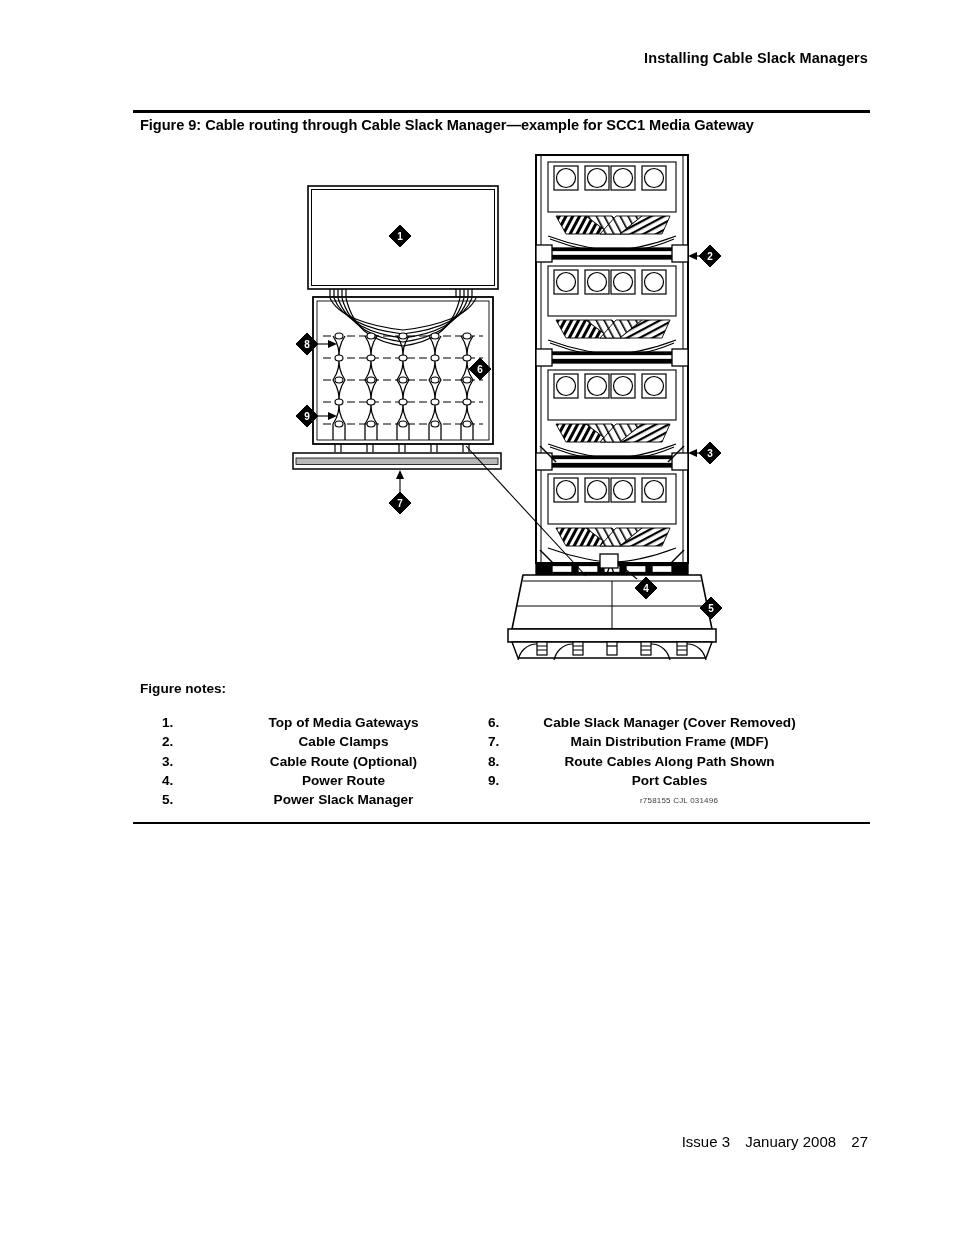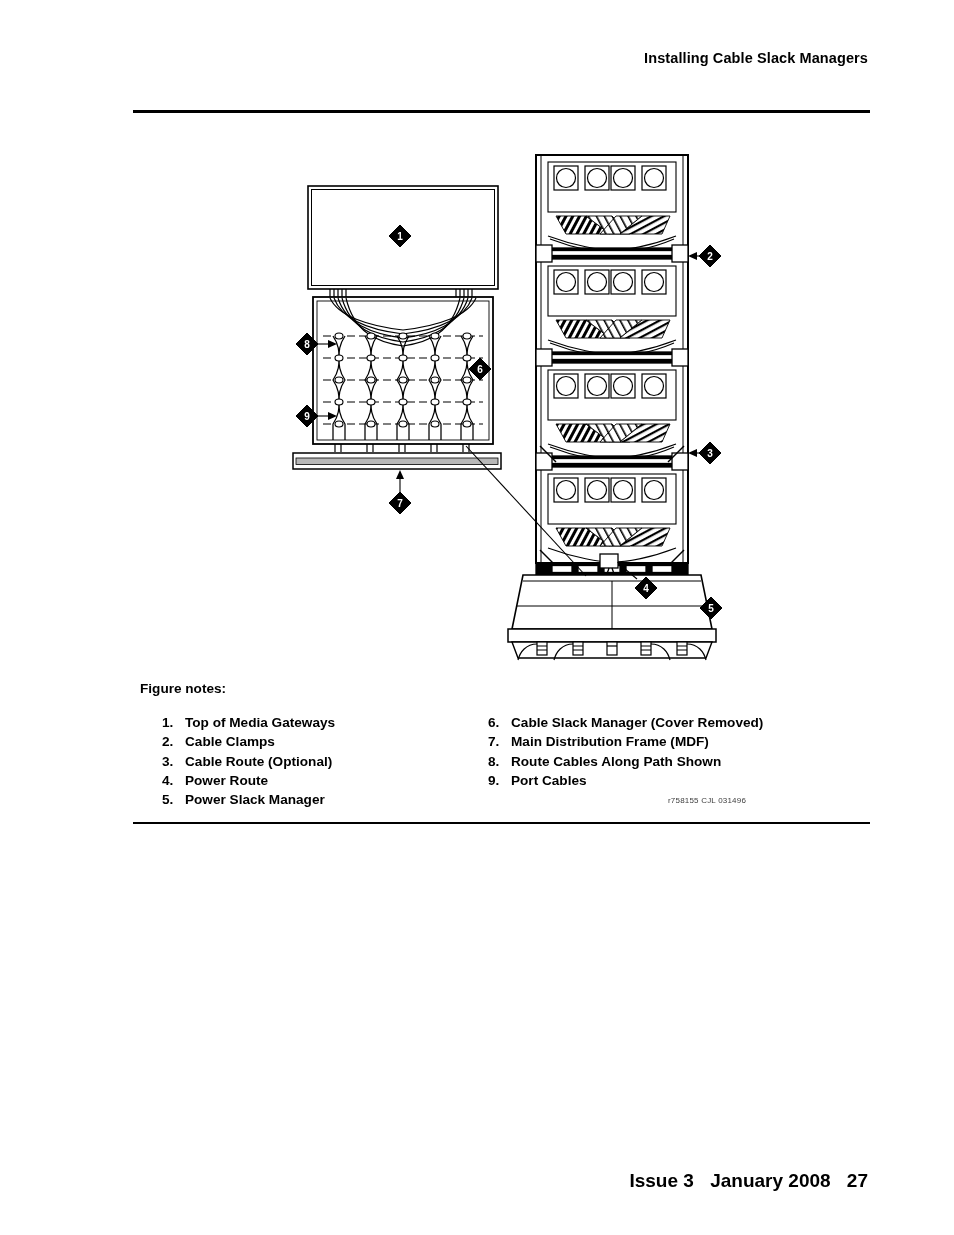--- a/index.html
+++ b/index.html
@@ -101,55 +101,55 @@
     line-height: 19.3px;
     margin-bottom: 0px;
   }
   .note-num {
     width: 23px;
     flex: 0 0 23px;
     text-align: left;
   }
   .note-text {
     flex: 1 1 auto;
+    text-align: center;
   }
   
   .footer {
     position: absolute;
     right: 86px;
     top: 1133px;
-    font-size: 19px;
-    font-weight: bold;
+    font-size: 15px;
+    font-weight: normal;
     white-space: nowrap;
-    margin-top: 37px;
   }
   .footer span { margin-left: 11px; }
   .footer span:first-child { margin-left: 0; }
   
   .art-credit {
     position: absolute;
     left: 640px;
     top: 656px;
     font-size: 8px;
     color: #3d3d3d;
     letter-spacing: 0.2px;
     white-space: nowrap;
     font-family: "Liberation Sans", sans-serif;
-    margin-left: 28px;
   }
 </style>
 </head>
 <body>
 
 <div class="page">
 
   <div class="running-head">Installing Cable Slack Managers</div>
 
   <div class="rule rule-top"></div>
 
+  <div class="figure-title">Figure 9: Cable routing through Cable Slack Manager—example for SCC1 Media Gateway</div>
 
   <div class="artwork">
     <svg width="954" height="540" viewBox="0 0 954 540" xmlns="http://www.w3.org/2000/svg">
       <defs>
 
         <pattern id="fanDark" width="6" height="6" patternUnits="userSpaceOnUse" patternTransform="rotate(28)">
           <rect width="6" height="6" fill="#ffffff"></rect>
           <rect width="3" height="6" fill="#000000"></rect>
         </pattern>
         <pattern id="fanLight" width="7" height="7" patternUnits="userSpaceOnUse" patternTransform="rotate(-28)">

